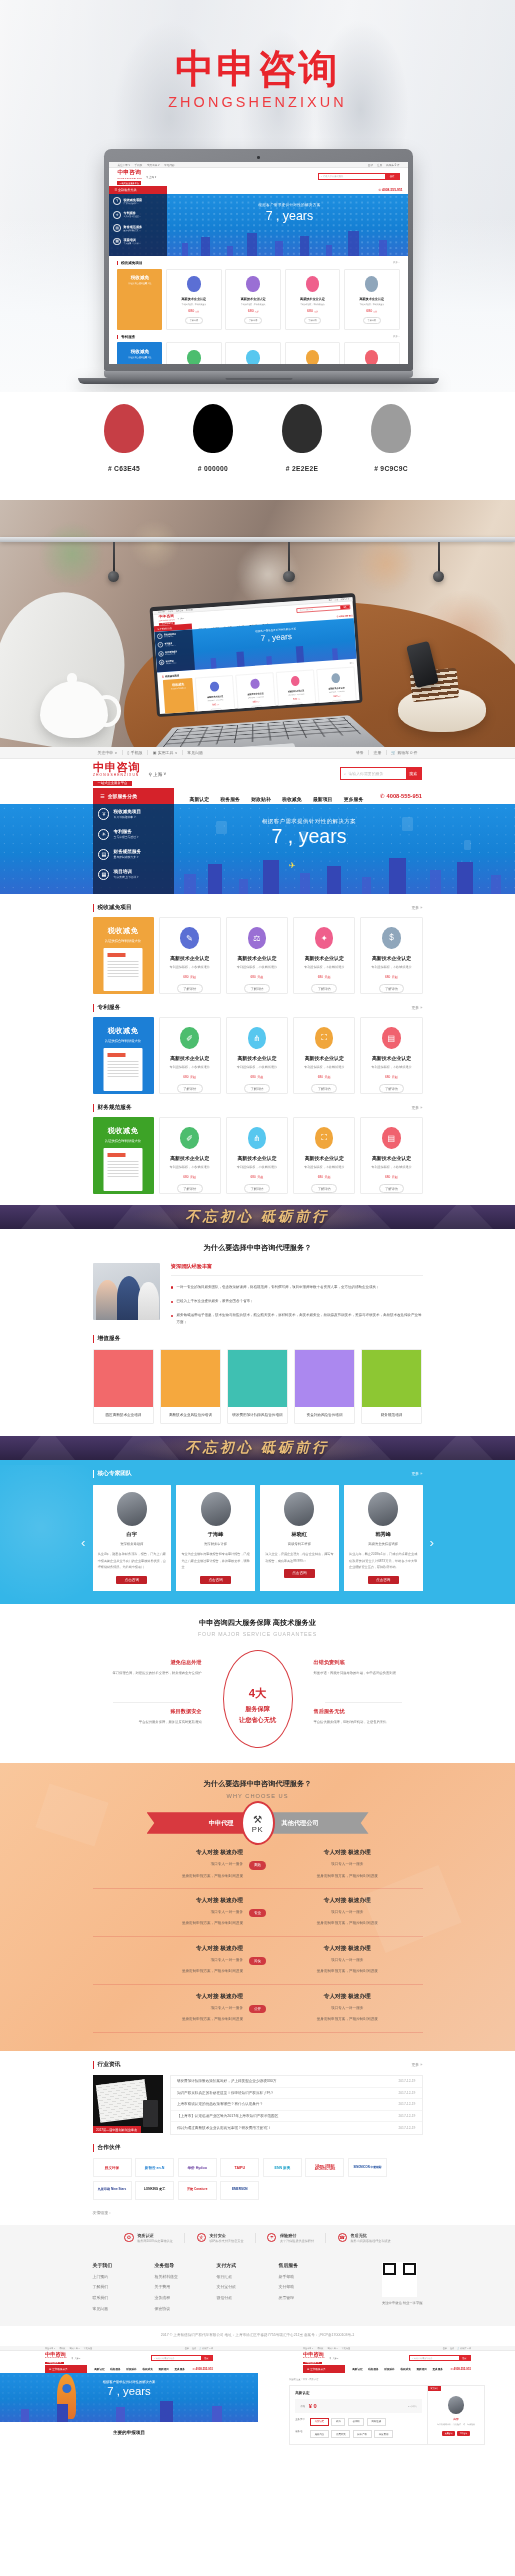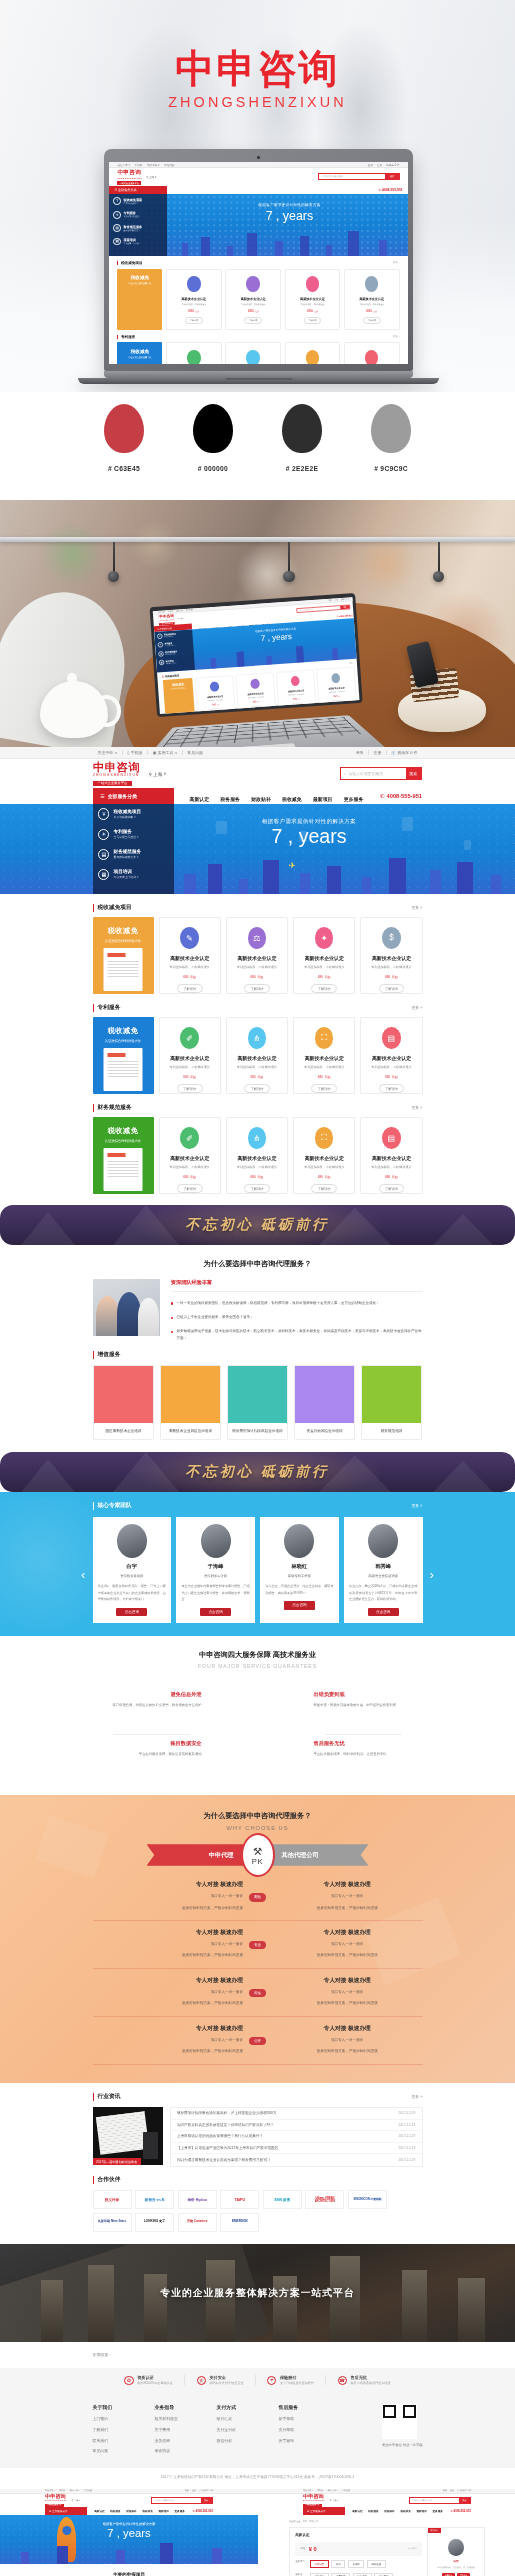--- a/index.html
+++ b/index.html
@@ -218,22 +218,22 @@
   .card .ic { width:18.5px; height:21.6px; border-radius:50%; margin:0 auto;
     display:flex; align-items:center; justify-content:center; color:#fff; font-size:8.2px; }
   .card .t { font-size:4.9px; font-weight:bold; color:#1f1f1f; margin-top:6.7px; }
   .card .d { font-size:3.1px; color:#888; margin-top:3.1px; }
   .card .pr { font-size:5.7px; color:#e0262e; margin-top:4.1px; }
   .card .pr span { font-size:3.1px; }
   .card .bt { display:inline-block; margin-top:5.7px; border:0.5px solid #ddd; border-radius:5.7px;
     font-size:3.3px; color:#777; padding:1.5px 5.2px; }
 
   
-  .mtn { height:40px; position:relative; overflow:hidden;
-    background:linear-gradient(180deg,#4a3868 0%,#3a2c55 55%,#2d2243 100%);border-radius:13px; }
+  .mtn { height:24px; position:relative; overflow:hidden;
+    background:linear-gradient(180deg,#4a3868 0%,#3a2c55 55%,#2d2243 100%); }
   .mtn .pk { position:absolute; bottom:0; width:0; height:0; border-style:solid;
     border-color:transparent transparent rgba(255,255,255,.07) transparent; }
   .mtn .glow { position:absolute; left:22%; top:-30%; width:56%; height:160%;
     background:radial-gradient(ellipse, rgba(226,180,110,.3), transparent 62%); }
   .mtn .slogan { position:absolute; inset:0; display:flex; align-items:center; justify-content:center;
     color:#e8bd78; font-size:14px; font-weight:bold; letter-spacing:3.1px;
     text-shadow:0 1px 3.1px rgba(0,0,0,.45); font-style:italic; }
 
   .whytitle { text-align:center; padding:14.4px 0 3.1px; font-size:7.2px; font-weight:bold; color:#222; }
   .why { display:flex; gap:11.3px; padding-top:7.2px; }
@@ -1008,20 +1008,25 @@
       </div>
     </div>
 
     <div class="fourwrap">
       <h3>中申咨询四大服务保障 高技术服务业</h3>
       <div class="sub">FOUR MAJOR SERVICE GUARANTEES</div>
       <div class="container">
         <div class="fourgrid">
           <div class="fline" style="left:20.6px;top:52px;"></div>
           <div class="fline" style="right:20.6px;top:52px;"></div>
+          <div class="ring">
+            <div class="big"><span>4</span><span>大</span></div>
+            <div class="r1">服务保障</div>
+            <div class="r2">让您省心无忧</div>
+          </div>
           <div class="fitem tl" style="text-align:right;left:0;width:109px">
             <h5>避免信息外泄</h5>
               <p>签订保密合同，对您提交的技术交底书，财务报表全方位保护</p>
             </div>
           <div class="fitem tr" style="right:0;width:109px">
             <h5>出错负责到底</h5>
               <p>郑重承诺：因我方问题导致的出错，中申咨询会负责到底</p>
             </div>
           <div class="fitem bl" style="text-align:right;left:0;width:109px">
             <h5>账目数据安全</h5>
@@ -1152,32 +1157,20 @@
           <div class="plogo" style="color:#d5222a;font-size:2.6px">UA国际 URBAN ARCHITECTURE</div>
           <div class="plogo" style="color:#1f4fa0;font-size:2.8px">SINOMICON 中慧能耐</div>
           <div class="plogo" style="color:#2a3f8f;font-size:3.1px">九星印刷 Nine Stars</div>
           <div class="plogo" style="color:#222;font-size:3.1px">LONKING 龙工</div>
           <div class="plogo" style="color:#d5222a;font-size:3.1px">开能 Canature</div>
           <div class="plogo" style="color:#1b3f8f;font-size:3.1px">EMERSON</div>
         </div>
       </div>
     </div>
 
-    <div class="cityphoto">
-      <div class="road"></div>
-      <div class="tw" style="left:8%;width:21.6px;height:62px"></div>
-      <div class="tw" style="left:17%;width:26px;height:77px"></div>
-      <div class="tw" style="left:28%;width:23px;height:68px"></div>
-      <div class="tw" style="left:40%;width:29px;height:82px"></div>
-      <div class="tw" style="left:53%;width:24px;height:66px"></div>
-      <div class="tw" style="left:64%;width:30px;height:86px"></div>
-      <div class="tw" style="left:78%;width:25px;height:72px"></div>
-      <div class="tw" style="left:89%;width:27px;height:64px"></div>
-      <div class="cap">专业的企业服务整体解决方案一站式平台</div>
-    </div>
 
     <div class="container">
         <div class="links">友情链接：</div>
       </div>
 
     <div class="trust">
       <div class="trustrow">
         <div class="t">
             <div class="ti">✪</div>
           <div>

